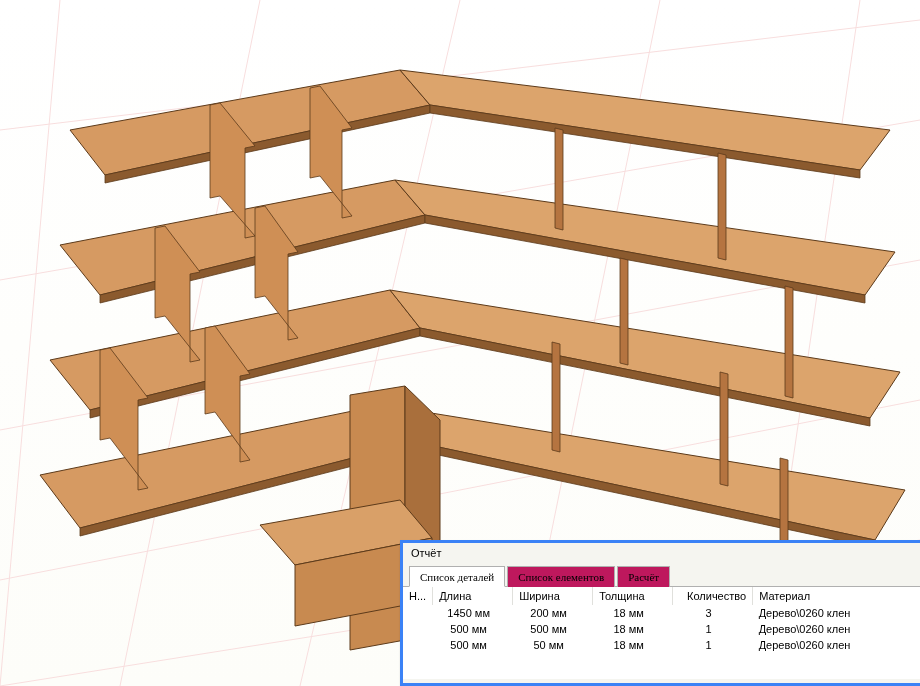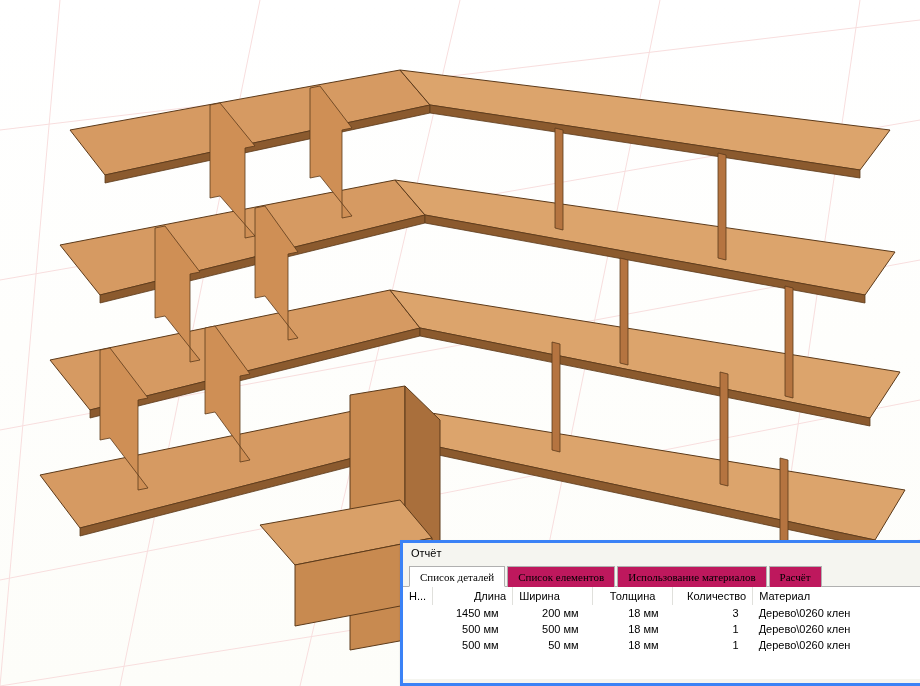--- a/index.html
+++ b/index.html
@@ -84,26 +84,26 @@
       color: #000;
       white-space: nowrap;
     }
     th:last-child { border-right: none; }
     td {
       padding: 2px 6px;
       color: #000;
       white-space: nowrap;
     }
     .col-name   { width: 28px; }
-    .col-length { width: 80px; text-align: right; }
+    .col-length { width: 80px; }
     .col-width  { width: 80px; text-align: left; }
-    .col-thick  { width: 80px; text-align: center; }
+    .col-thick  { width: 80px; text-align: left; }
     .col-qty    { width: 80px; text-align: right; }
     .col-mat    { }
-    td.num { text-align: right; padding-right: 14px;}
+    td.num { text-align: center; padding-right: 14px;}
   </style>
 </head>
 <body>
 
 <div class="viewport">
   <svg viewBox="0 0 920 686">
 
     <g stroke="#f8dede" stroke-width="1" fill="none">
       <line x1="0" y1="130" x2="920" y2="20"></line>
       <line x1="0" y1="280" x2="920" y2="120"></line>
@@ -169,21 +169,20 @@
       <polygon points="295,565 432,538 432,600 295,626" fill="#c88a50" stroke="#5c3a1a" stroke-width="1"></polygon>
     </g>
   </svg>
 </div>
 
 <div class="report-panel">
   <div class="report-title">Отчёт</div>
   <div class="tabs">
     <div class="tab active">Список деталей</div>
     <div class="tab">Список елементов</div>
-    <div class="tab">Использование материалов</div>
     <div class="tab">Расчёт</div>
   </div>
   <div class="table-area">
     <table>
       <thead>
         <tr>
           <th class="col-name">Н...</th>
           <th class="col-length">Длина</th>
           <th class="col-width">Ширина</th>
           <th class="col-thick">Толщина</th>

